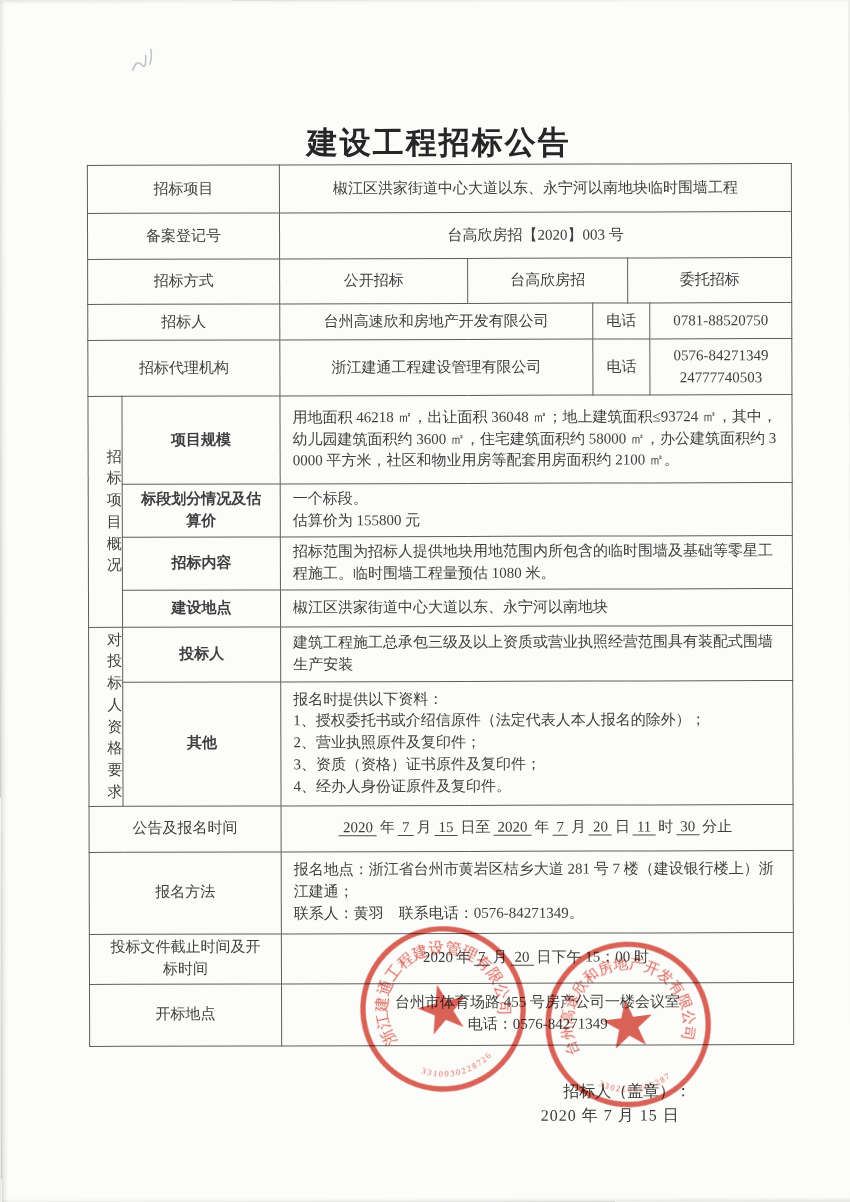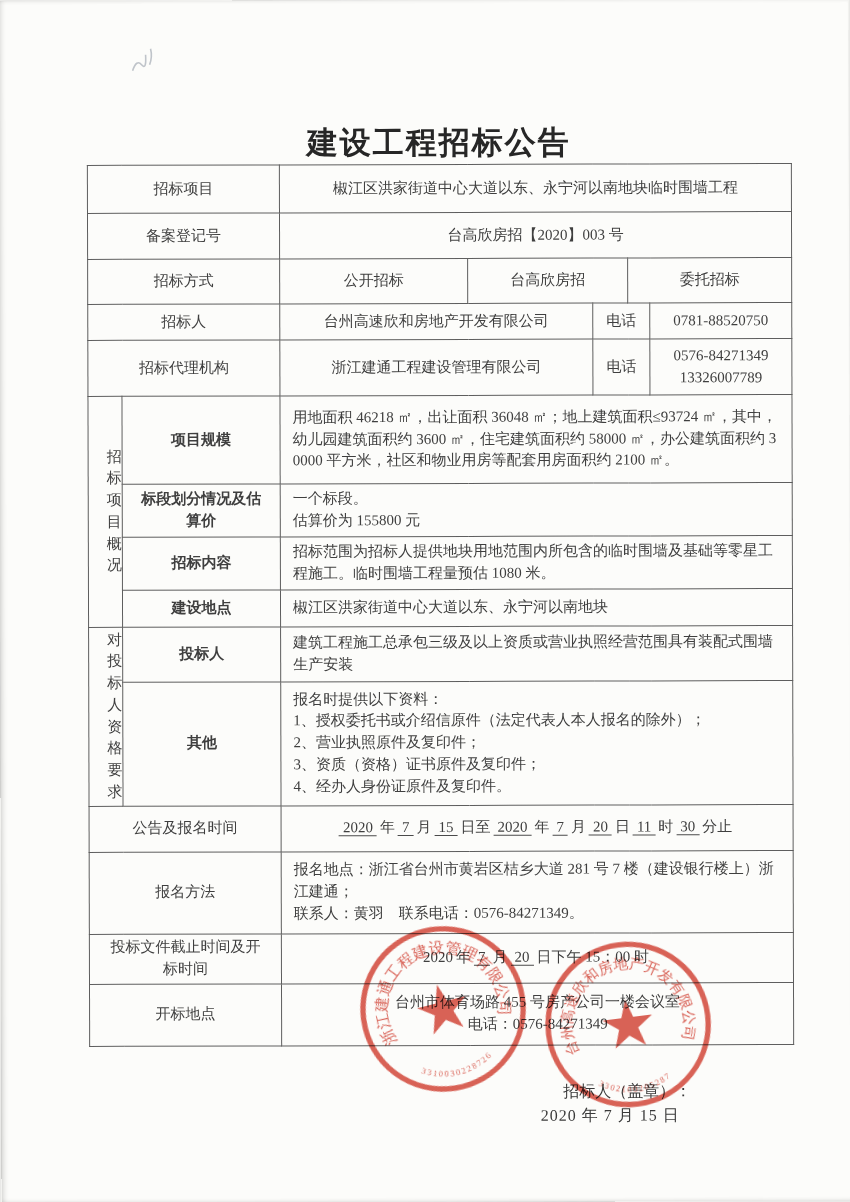--- a/index.html
+++ b/index.html
@@ -103,21 +103,21 @@
       <td colspan="2" class="ctr">电话</td>
       <td class="ctr">0781-88520750</td>
     </tr>
 
     <tr style="height:56px">
       <td colspan="2" class="lbl">招标代理机构</td>
       <td colspan="2" class="ctr">浙江建通工程建设管理有限公司</td>
       <td colspan="2" class="ctr">电话</td>
       <td class="ctr">
         <div>0576-84271349</div>
-        <div>13326007789</div>
+        <div>24777740503</div>
       </td>
     </tr>
 
     <tr style="height:88px">
       <td rowspan="4" class="vlabel">招标项目概况</td>
       <td class="lbl-sub">项目规模</td>
       <td colspan="5" class="val">用地面积 46218 ㎡，出让面积 36048 ㎡；地上建筑面积≤93724 ㎡，其中，幼儿园建筑面积约 3600 ㎡，住宅建筑面积约 58000 ㎡，办公建筑面积约 30000 平方米，社区和物业用房等配套用房面积约 2100 ㎡。</td>
     </tr>
 
     <tr style="height:47px">

